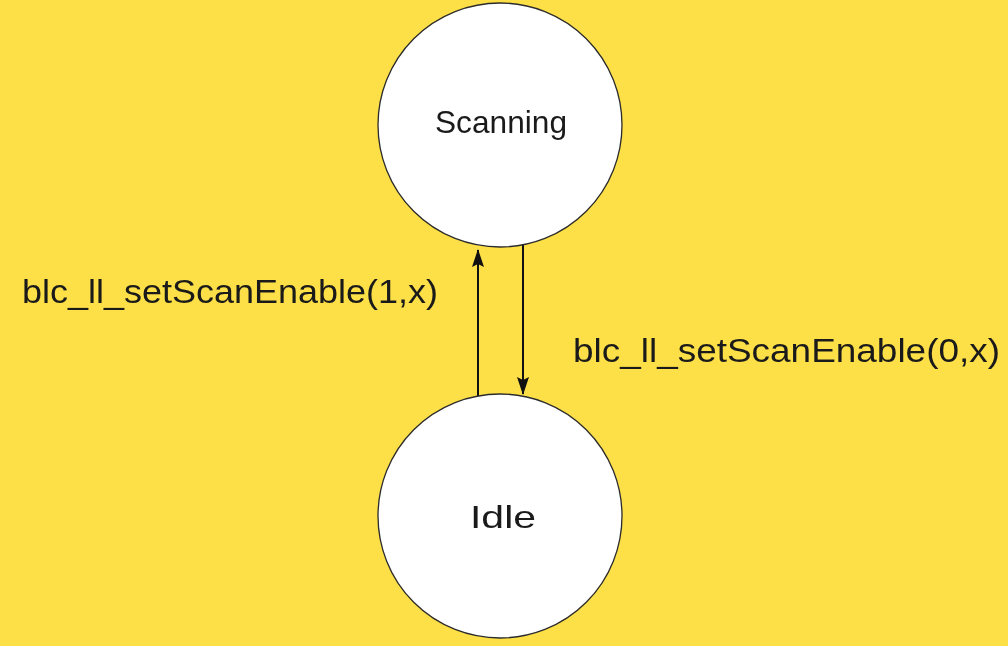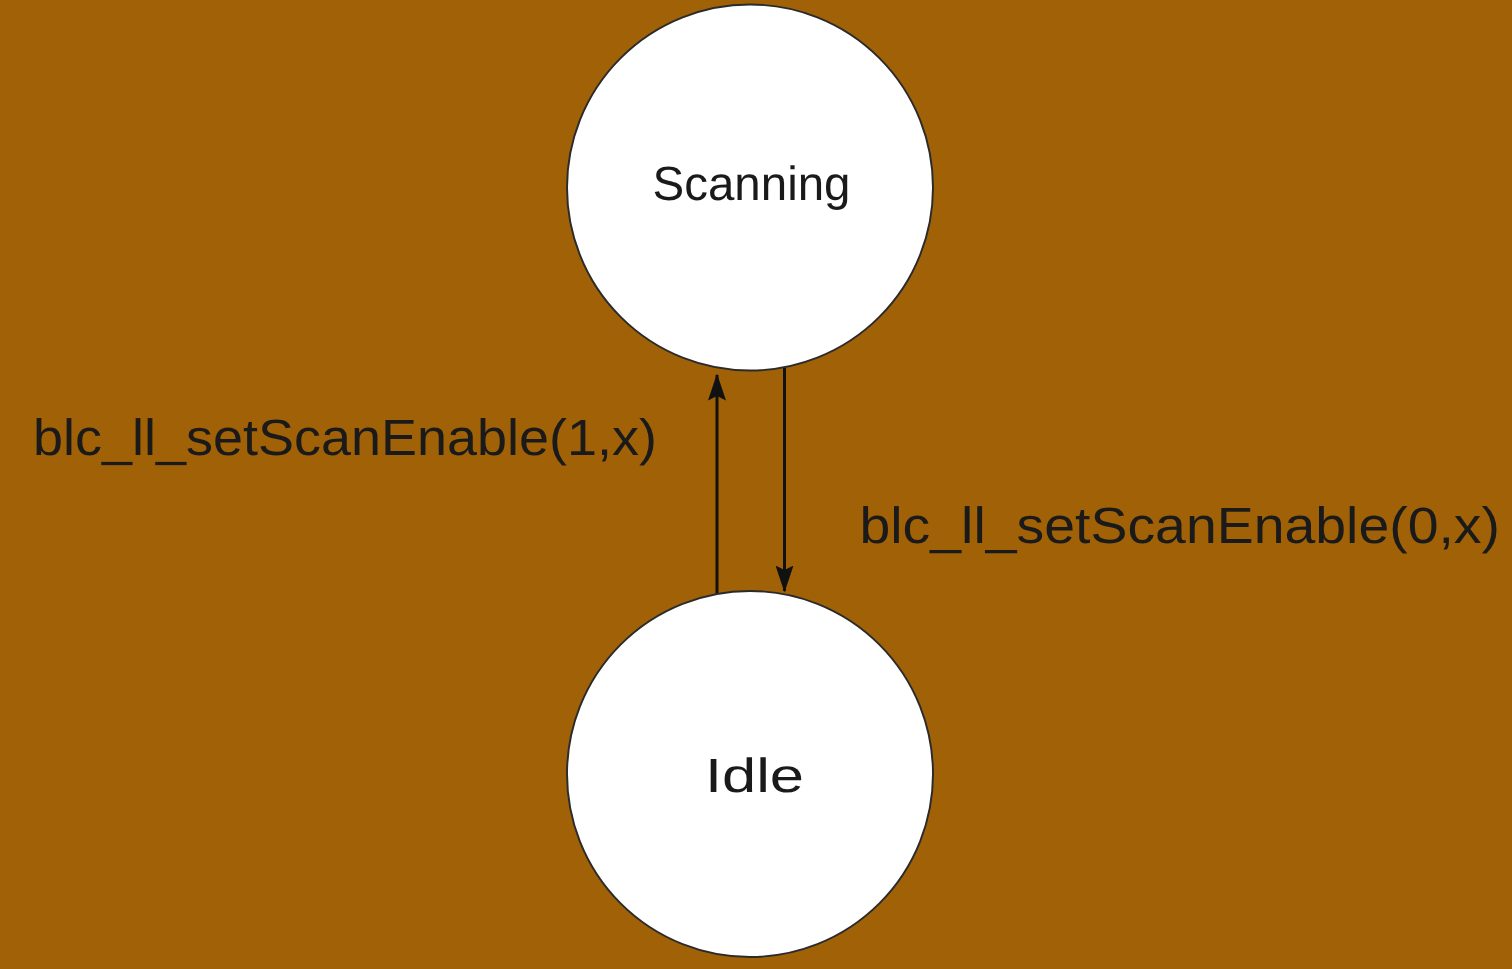--- a/index.html
+++ b/index.html
@@ -4,21 +4,21 @@
 <style>
   html, body {
     margin: 0;
     padding: 0;
     background: #ffffff;
   }
   .canvas {
     position: relative;
     width: 1008px;
     height: 646px;
-    background: #a16207;
+    background: #fde047;
     overflow: hidden;
   }
   svg {
     display: block;
   }
   .state-label {
     font-family: "Liberation Sans", "DejaVu Sans", sans-serif;
     font-size: 32px;
     fill: #1a1a1a;
   }

